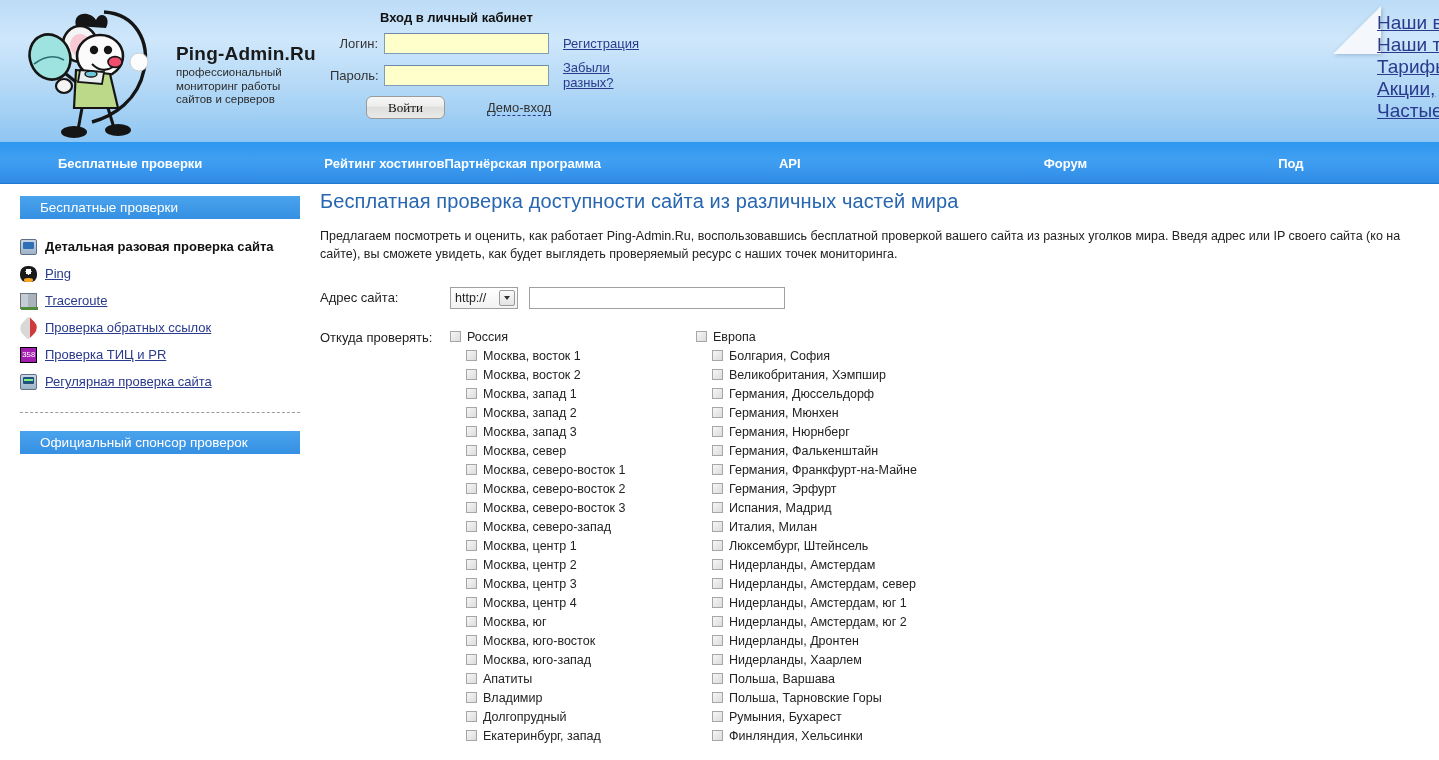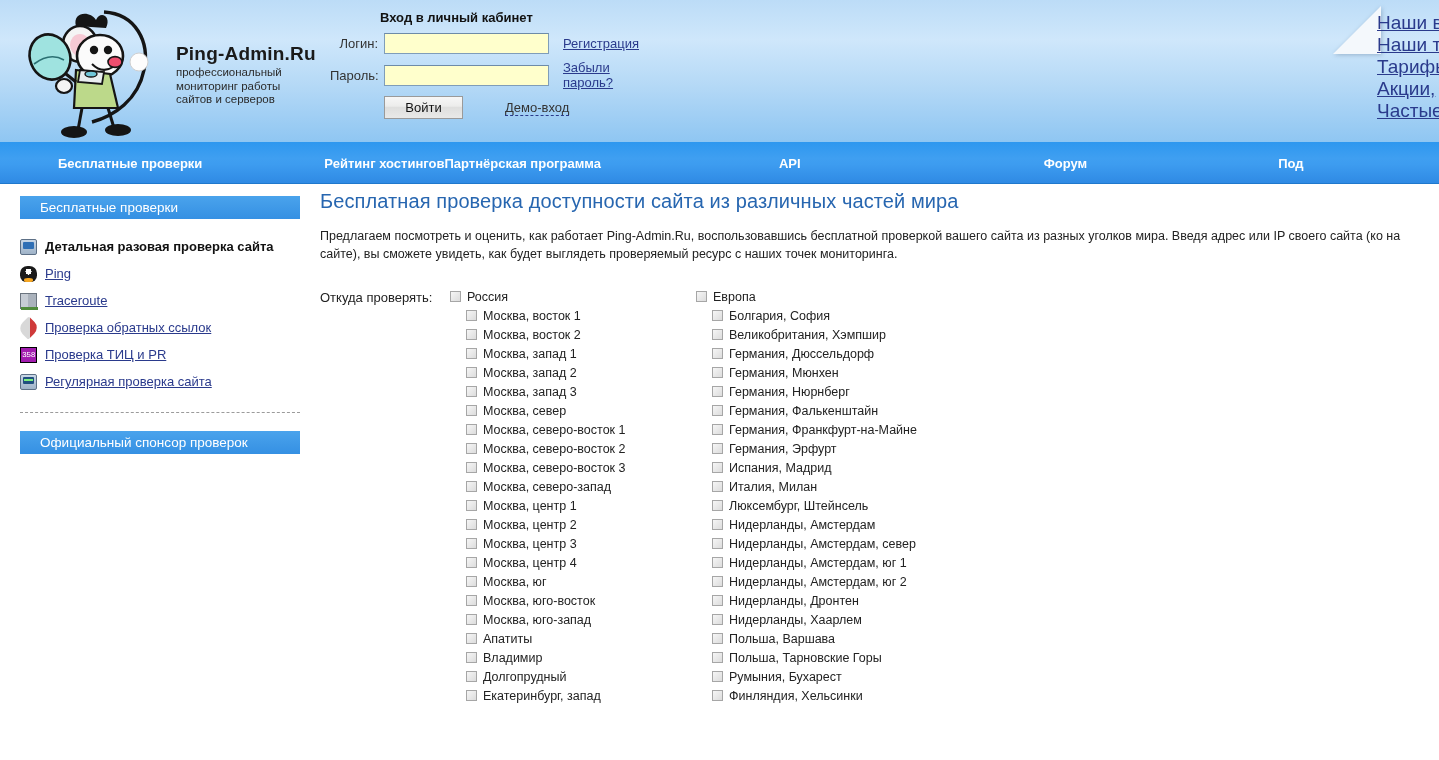--- a/index.html
+++ b/index.html
@@ -62,27 +62,27 @@
     margin-left: 14px; font-size: 13px;
     color: #2a3a8c; text-decoration: underline; cursor: pointer;
   }
   .login-side-link.dashed {
     text-decoration: none;
     border-bottom: 1px dashed #2a3a8c;
     color: #333;
   }
   .btn-row { display:flex; align-items:center; margin-top: 6px; }
   .btn-login {
-    margin-left: 54px;
+    margin-left: 36px;
     width: 79px; height: 23px;
     background: linear-gradient(to bottom, #f7f7f7 0%, #ececeb 45%, #dededd 46%, #e9e9e8 100%);
     border: 1px solid #9a9a9a;
-    border-radius: 0;
+    border-radius: 6px;
     font-size: 13px; color: #111; cursor: pointer;
-    font-family: Liberation Sans, sans-serif;
+    font-family: Liberation Serif, serif;
   }
   .btn-row .login-side-link { margin-left: 42px; }
 
   
   #corner-card {
     position: absolute; right: -2px; top: 2px;
     width: 120px; height: 124px;
   }
   .fold {
     position: absolute; left: 12px; top: 4px;
@@ -295,21 +295,21 @@
 
     <div class="login-row">
       <span class="login-label">Логин:</span>
       <input class="login-input" type="text" value="" style="">
       <a class="login-side-link">Регистрация</a>
     </div>
 
     <div class="login-row">
       <span class="login-label">Пароль:</span>
       <input class="login-input" type="password" value="" style="">
-      <a class="login-side-link">Забыли пароль?</a>
+      <a class="login-side-link">Забыли разных?</a>
     </div>
 
     <div class="btn-row">
       <button class="btn-login">Войти</button>
       <a class="login-side-link dashed">Демо-вход</a>
     </div>
   </div>
 
   <div id="corner-card">
     <div class="fold"></div>
@@ -368,20 +368,30 @@
 
     <div class="side-divider"></div>
 
     <div class="side-head">Официальный спонсор проверок</div>
   </div>
 
   <div id="content">
     <h1 class="page-title">Бесплатная проверка доступности сайта из различных частей мира</h1>
     <p class="intro">Предлагаем посмотреть и оценить, как работает Ping-Admin.Ru, воспользовавшись бесплатной проверкой вашего сайта из разных уголков мира. Введя адрес или IP своего сайта (ко на сайте), вы сможете увидеть, как будет выглядеть проверяемый ресурс с наших точек мониторинга.</p>
 
+    <div class="form-row">
+      <div class="form-label">Адрес сайта:</div>
+      <div class="proto-select">
+        <span>http://</span>
+        <span class="caret-box">
+            <span class="caret"></span>
+          </span>
+      </div>
+      <input class="addr-input" type="text" value="" style="">
+    </div>
 
     <div class="form-row">
       <div class="form-label">Откуда проверять:</div>
       <div class="regions">
         <div class="region-col">
           <div class="chk-row">
             <span class="chk"></span>
             <span class="chk-label">Россия</span>
           </div>
           <div id="russia-items">

